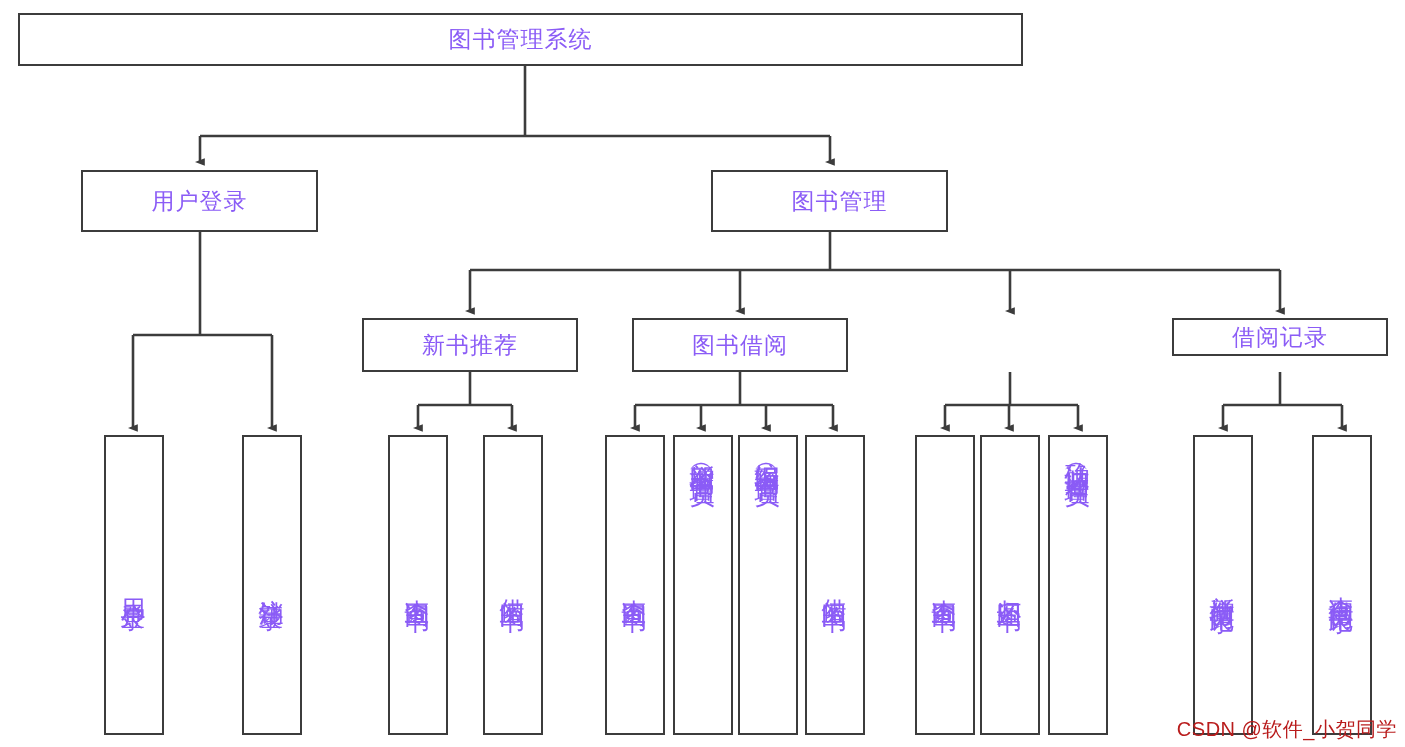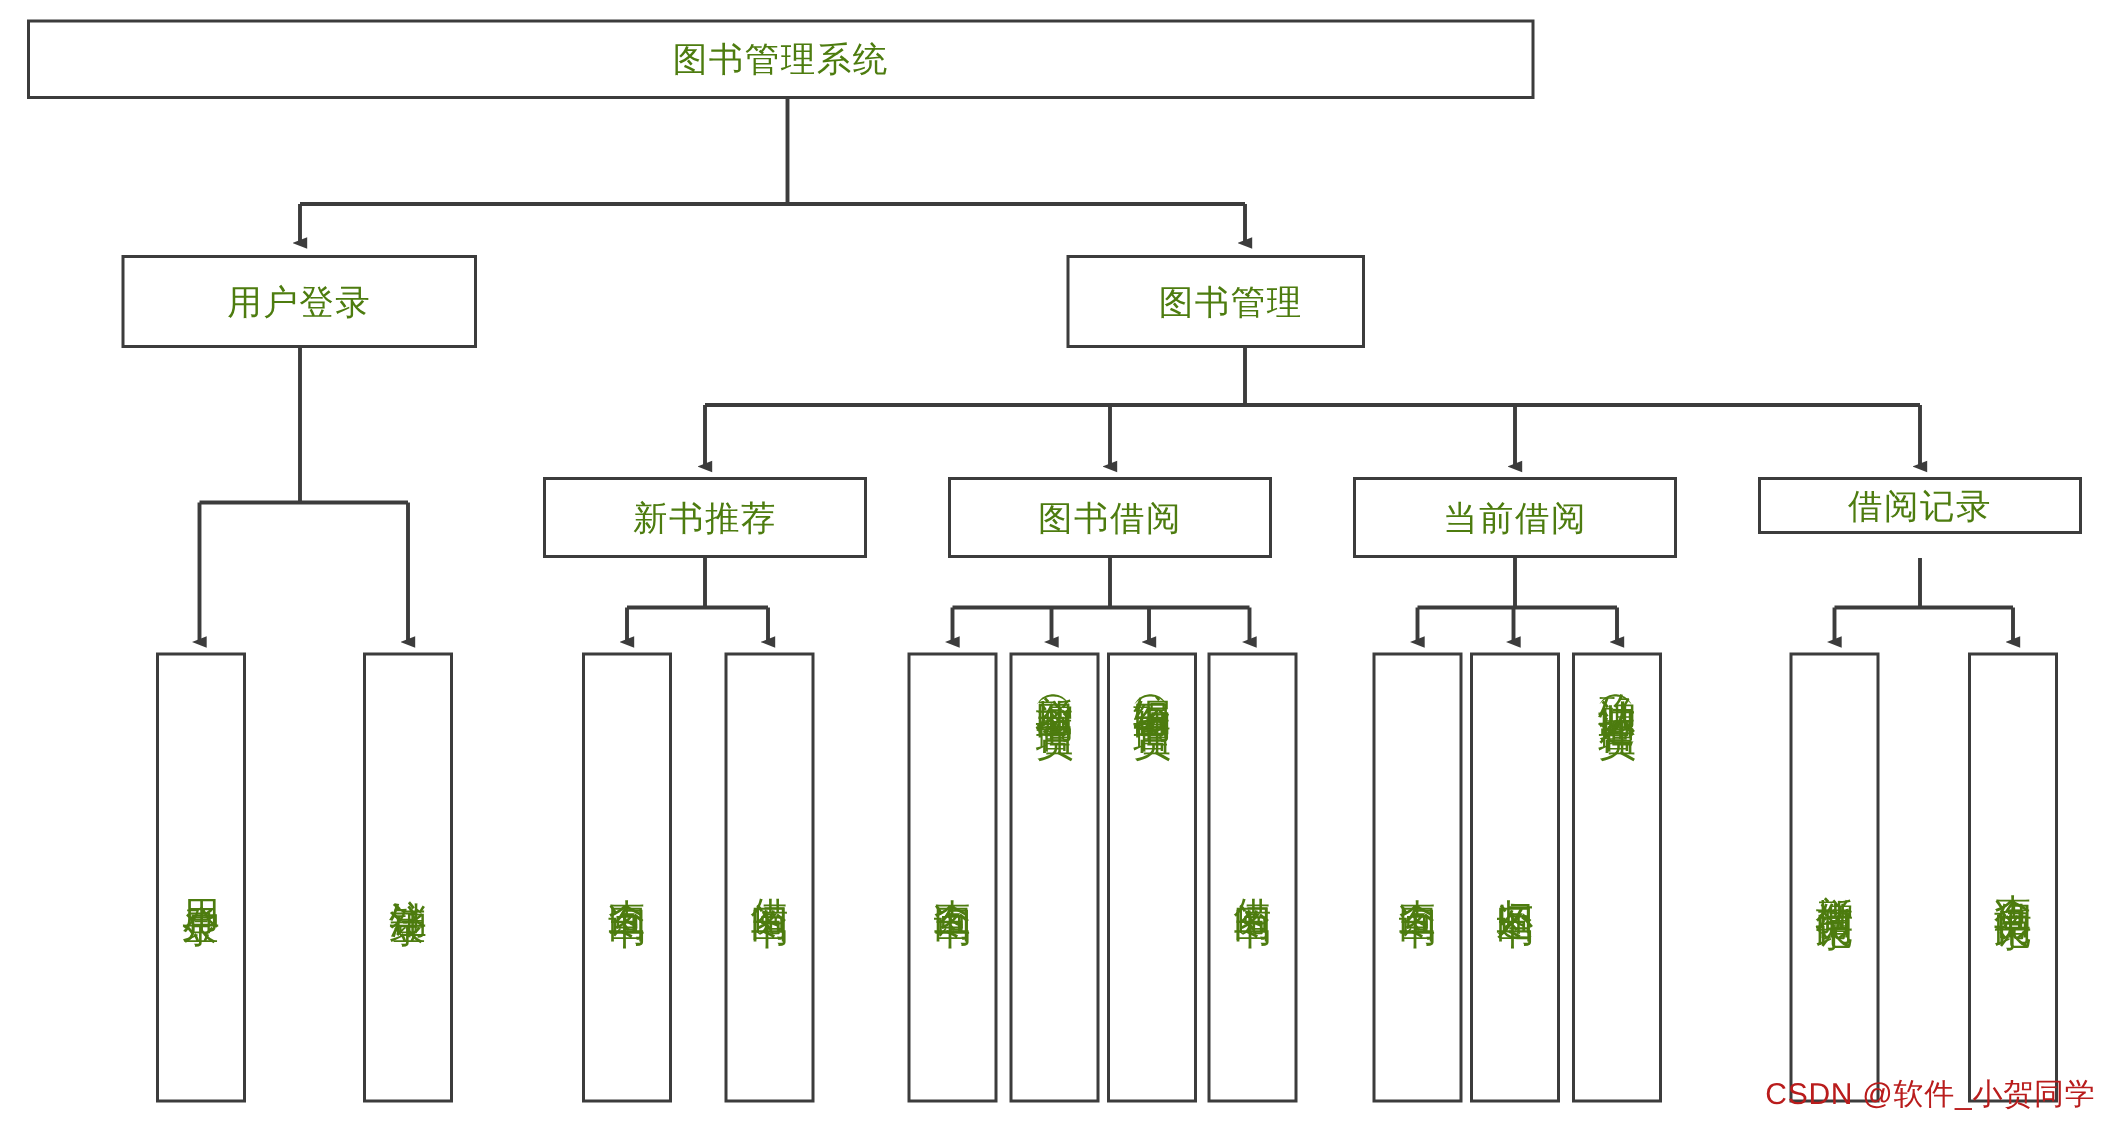--- a/index.html
+++ b/index.html
@@ -18,21 +18,21 @@
     overflow: hidden;
   }
   .node {
     position: absolute;
     box-sizing: border-box;
     border: 2.5px solid #3c3c3c;
     background: #ffffff;
     display: flex;
     align-items: center;
     justify-content: center;
-    color: #4d7c0f;
+    color: #8b5cf6;
   }
   .node.horiz {
     font-size: 23px;
     letter-spacing: 1px;
   }
   .node.vert {
     writing-mode: vertical-rl;
     text-orientation: upright;
     font-size: 25px;
     letter-spacing: 3px;
@@ -113,25 +113,24 @@
       <path d="M 1280,372 L 1280,405"></path>
       <path d="M 1223,405 L 1342,405"></path>
       <path d="M 1223,405 L 1223,428" marker-end="url(#arrow)"></path>
       <path d="M 1342,405 L 1342,428" marker-end="url(#arrow)"></path>
     </g>
   </svg>
 
   <div class="node horiz" style="left:18px; top:13px; width:1005px; height:53px;">图书管理系统</div>
 
   <div class="node horiz" style="left:81px; top:170px; width:237px; height:62px;">用户登录</div>
-  <div class="node horiz" style="left:711px; top:170px; width:199px; height:62px;padding-left:20px;">图书管理</div>
+  <div class="node horiz" style="left:711px; top:170px; width:237px; height:62px;padding-left:20px;">图书管理</div>
 
   <div class="node horiz" style="left:362px; top:318px; width:216px; height:54px;text-align:right;">新书推荐</div>
   <div class="node horiz" style="left:632px; top:318px; width:216px; height:54px;">图书借阅</div>
-  <div class="node horiz" style="left:902px; top:318px; width:216px; height:54px;">当前借阅</div>
   <div class="node horiz" style="left:1172px; top:318px; width:216px; height:38px;">借阅记录</div>
 
   <div class="node vert" style="left:104px; top:435px; width:60px; height:300px;">用户登录</div>
   <div class="node vert" style="left:242px; top:435px; width:60px; height:300px;">注销登录</div>
 
   <div class="node vert" style="left:388px; top:435px; width:60px; height:300px;">查询图书</div>
   <div class="node vert" style="left:483px; top:435px; width:60px; height:300px;">借阅图书</div>
 
   <div class="node vert" style="left:605px; top:435px; width:60px; height:300px;">查询图书</div>
   <div class="node vert toptext" style="left:673px; top:435px; width:60px; height:300px;">新增图书（管理员）</div>

